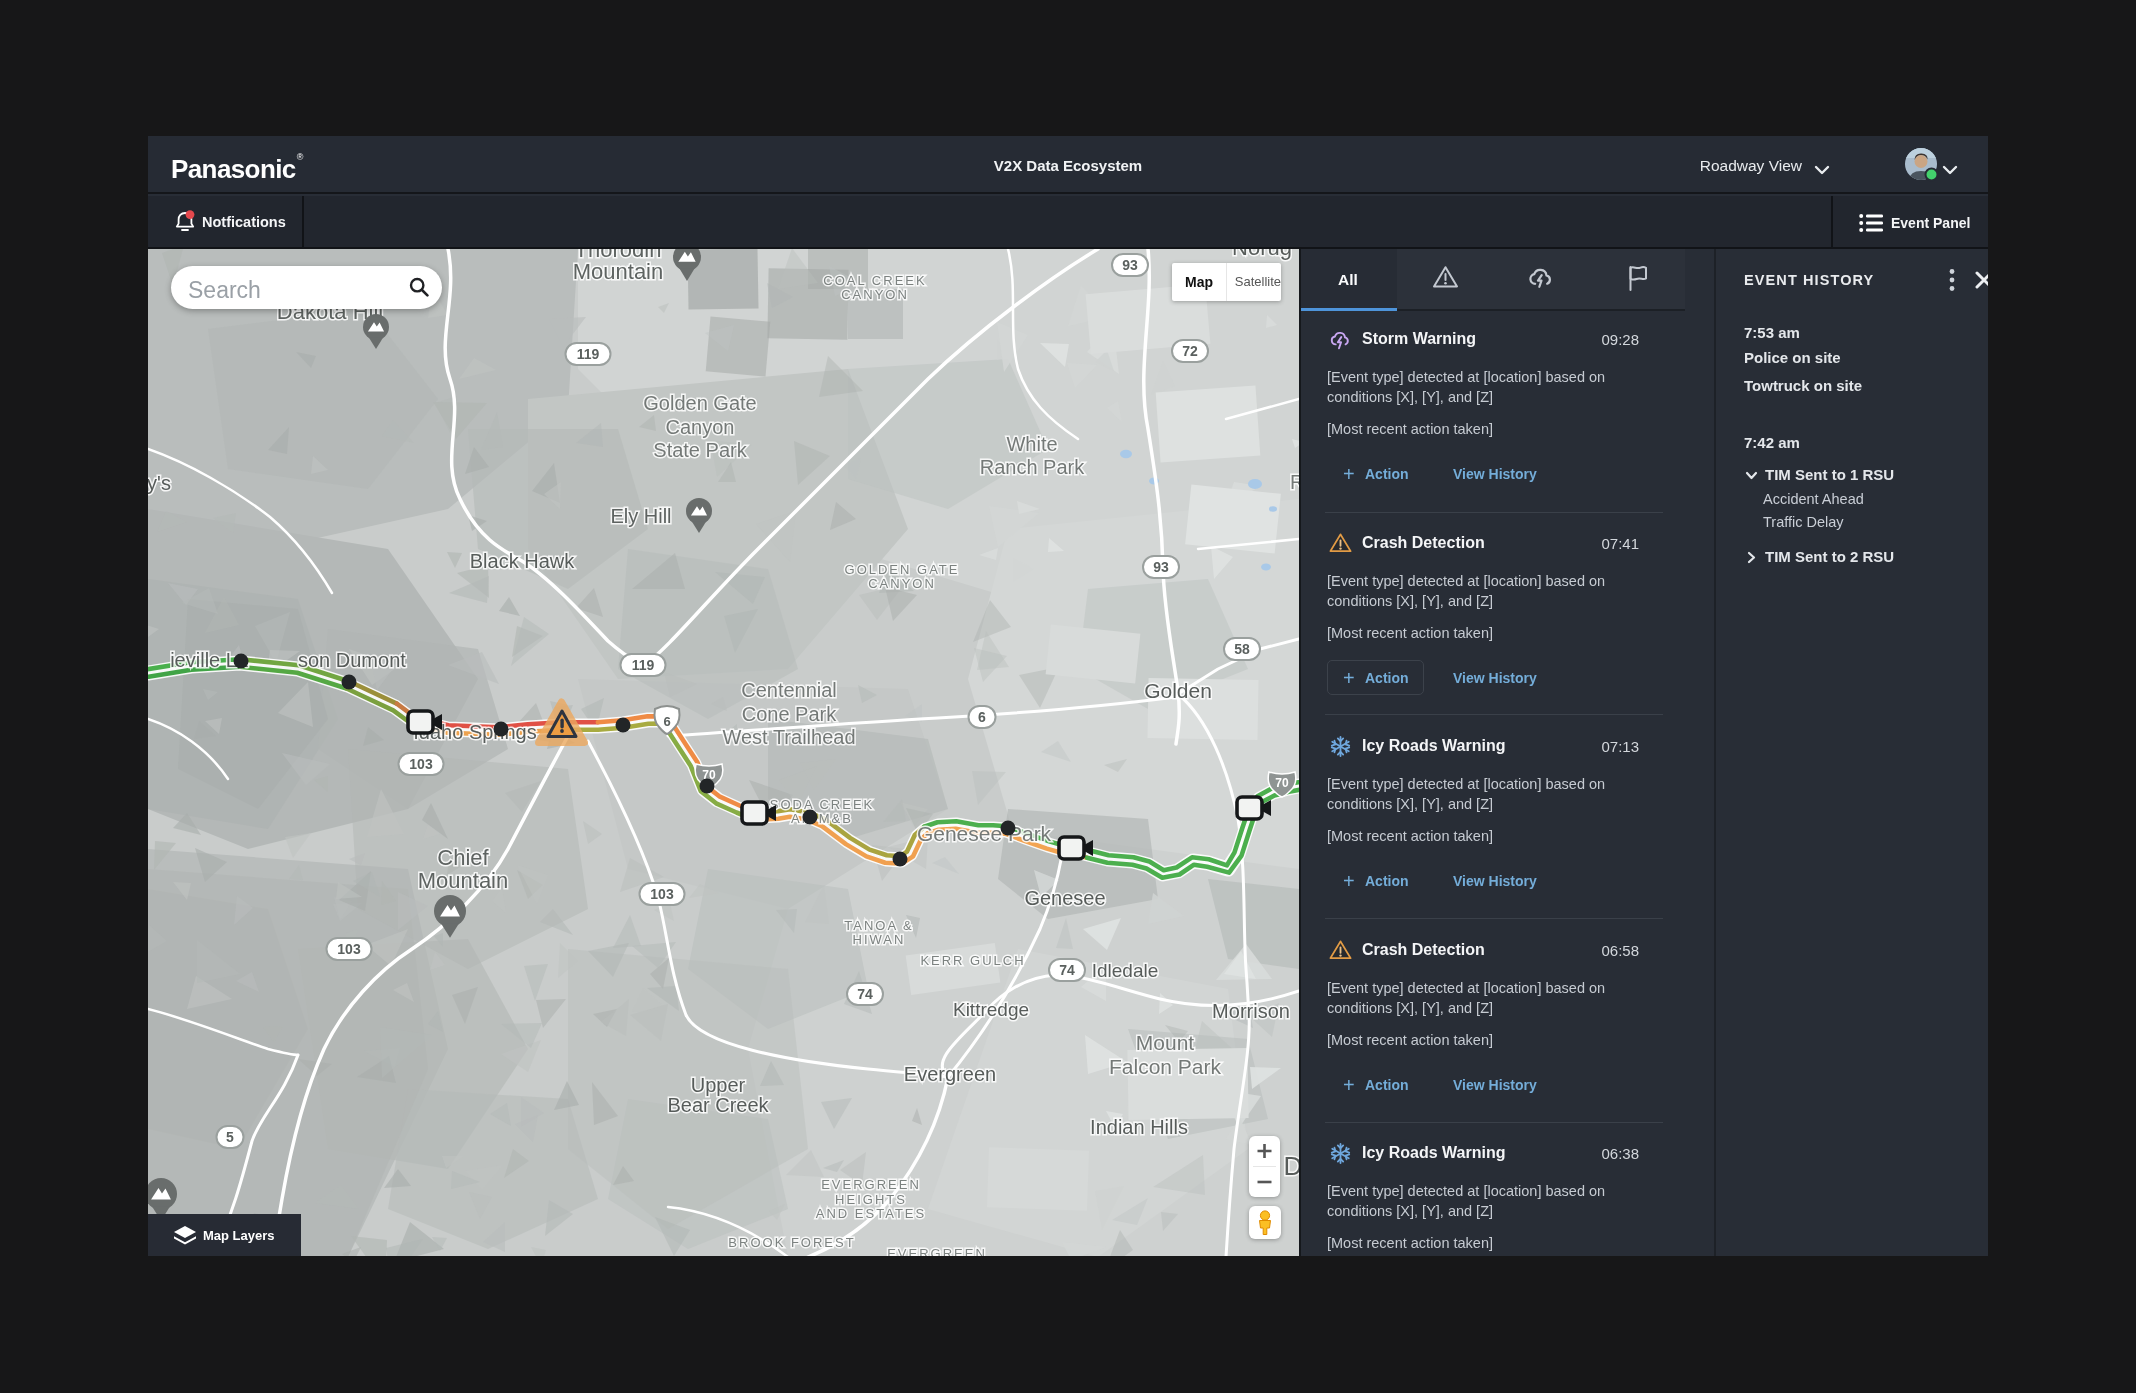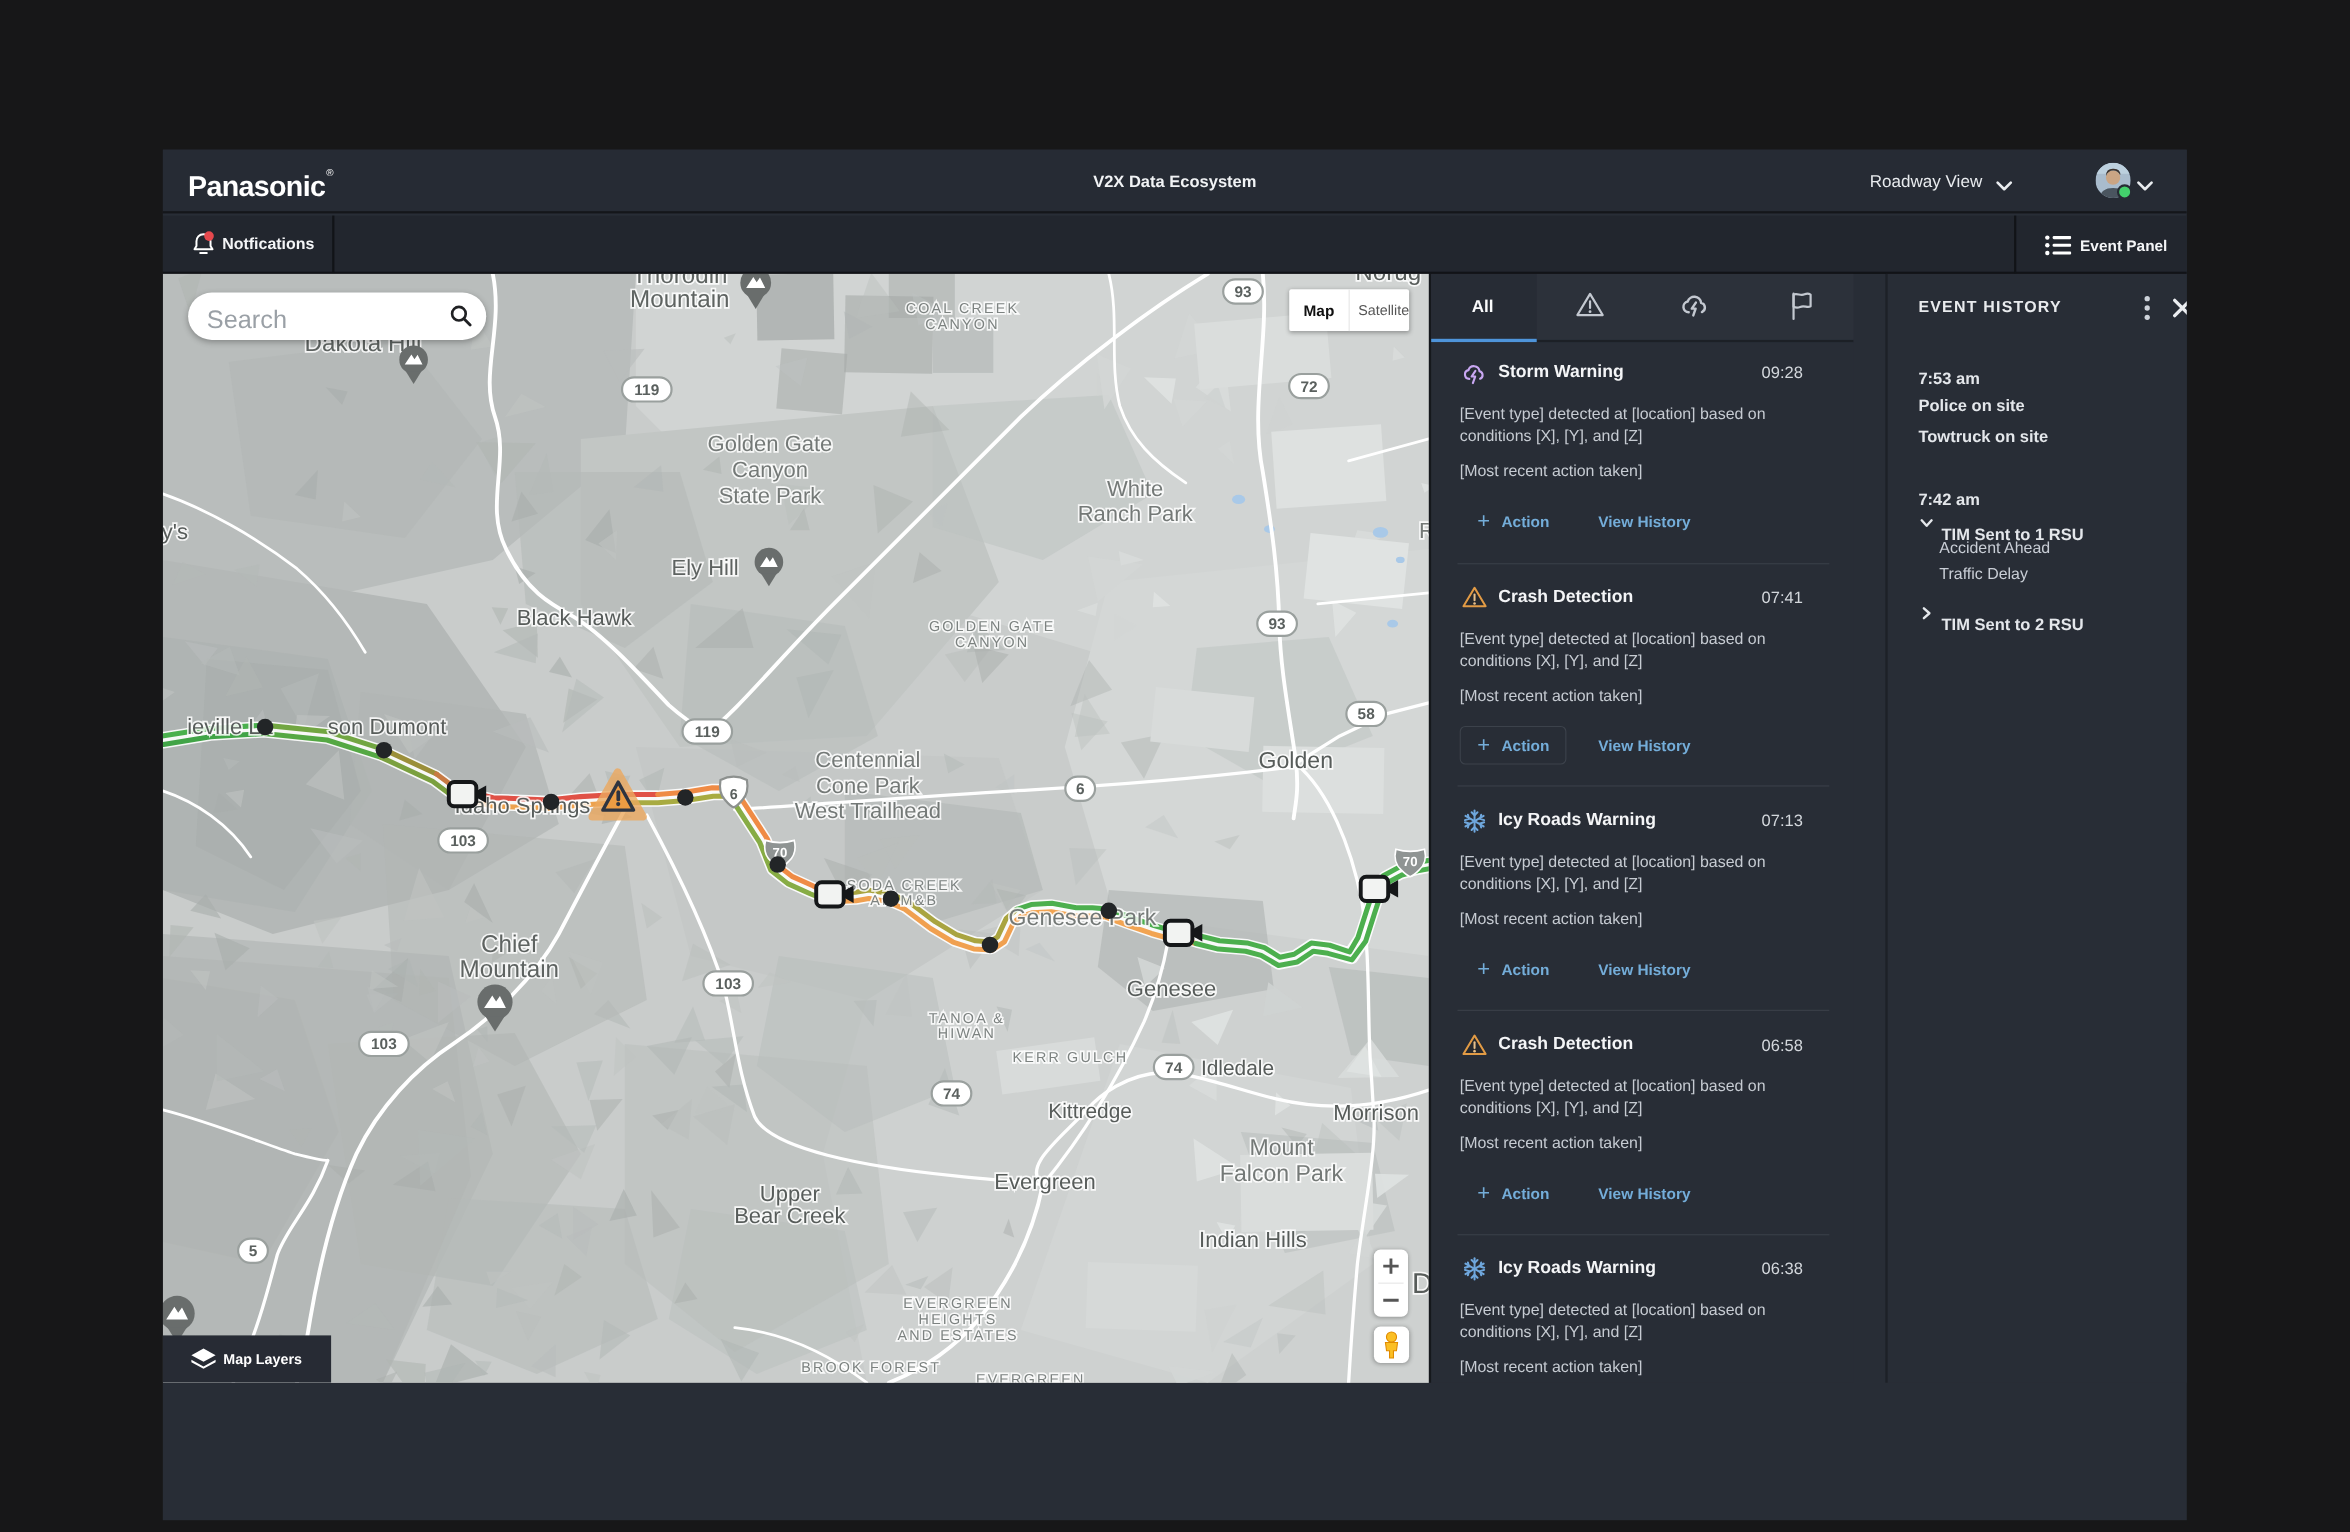--- a/index.html
+++ b/index.html
@@ -1,16 +1,16 @@
 <!DOCTYPE html>
 <html><head><meta charset="utf-8"><style>
 * { margin:0; padding:0; box-sizing:border-box; }
 html,body { width:2136px; height:1393px; background:#171718; overflow:hidden;
   font-family:"Liberation Sans", sans-serif; -webkit-font-smoothing:antialiased; }
-.app { position:absolute; left:148px; top:136px; width:1840px; height:1246px; background:#282d36; overflow:hidden; }
+.app { position:absolute; left:148px; top:136px; width:1840px; height:1120px; background:#282d36; overflow:hidden; }
 
 .topbar { position:absolute; left:0; top:0; width:1840px; height:58px; background:#262b34; border-bottom:2px solid #14161a; }
 .logo { position:absolute; left:23px; top:16px; color:#fff; font-size:26px; font-weight:700; letter-spacing:-0.6px; }
 .logo sup { font-size:9px; font-weight:400; vertical-align:18px; margin-left:1px;}
 .apptitle { position:absolute; left:0; right:0; top:21px; text-align:center; color:#f1f3f5; font-size:15px; font-weight:700; }
 .roadway { position:absolute; right:186px; top:21px; color:#e8ebee; font-size:15.5px; font-weight:400; }
 .rv-chev { position:absolute; right:158px; top:25px; }
 .avatar { position:absolute; right:49px; top:12px; }
 .av-chev { position:absolute; right:30px; top:25px; }
 
@@ -60,21 +60,21 @@
 .plus { position:absolute; left:16px; top:1px; color:#74add9; font-size:20px; font-weight:400; }
 .alink { position:absolute; left:38px; top:4px; color:#74add9; font-size:14px; font-weight:700; }
 .vlink { position:absolute; left:126px; top:4px; color:#74add9; font-size:14px; font-weight:700; }
 .cdiv { position:absolute; left:24px; width:338px; height:1px; background:#3a4049; }
 .abox { position:absolute; left:26px; top:411px; width:97px; height:35px; border:1px solid #3c424b; border-radius:5px; }
 
 .history { position:absolute; left:1566px; top:0; width:303px; height:1008px; background:#282d36; border-left:2px solid #1d2127; overflow:hidden; }
 .htitle { position:absolute; left:28px; top:23px; color:#e9ebee; font-size:14.5px; font-weight:700; letter-spacing:1.1px; }
 .hkebab { position:absolute; right:62px; top:19px; }
 .hclose { position:absolute; right:24px; top:22px; }
-.hb { position:absolute; left:28px; color:#e4e7eb; font-size:15px; font-weight:700;margin-top:12px; }
+.hb { position:absolute; left:28px; color:#e4e7eb; font-size:15px; font-weight:700; }
 .hr { position:absolute; left:47px; color:#c9ced6; font-size:14.5px; }
 .hchev { position:absolute; left:28px; }
 </style></head><body>
 <div class="app">
   <div class="topbar">
     <div class="logo">Panasonic<sup>®</sup></div>
     <div class="apptitle">V2X Data Ecosystem</div>
     <div class="roadway">Roadway View</div>
     <div class="rv-chev"><svg width="16" height="10" viewBox="0 0 16 10">
           <path d="M2 2 L8 8 L14 2" fill="none" stroke="#e9ecef" stroke-width="2.4" stroke-linecap="round" stroke-linejoin="round"></path>

